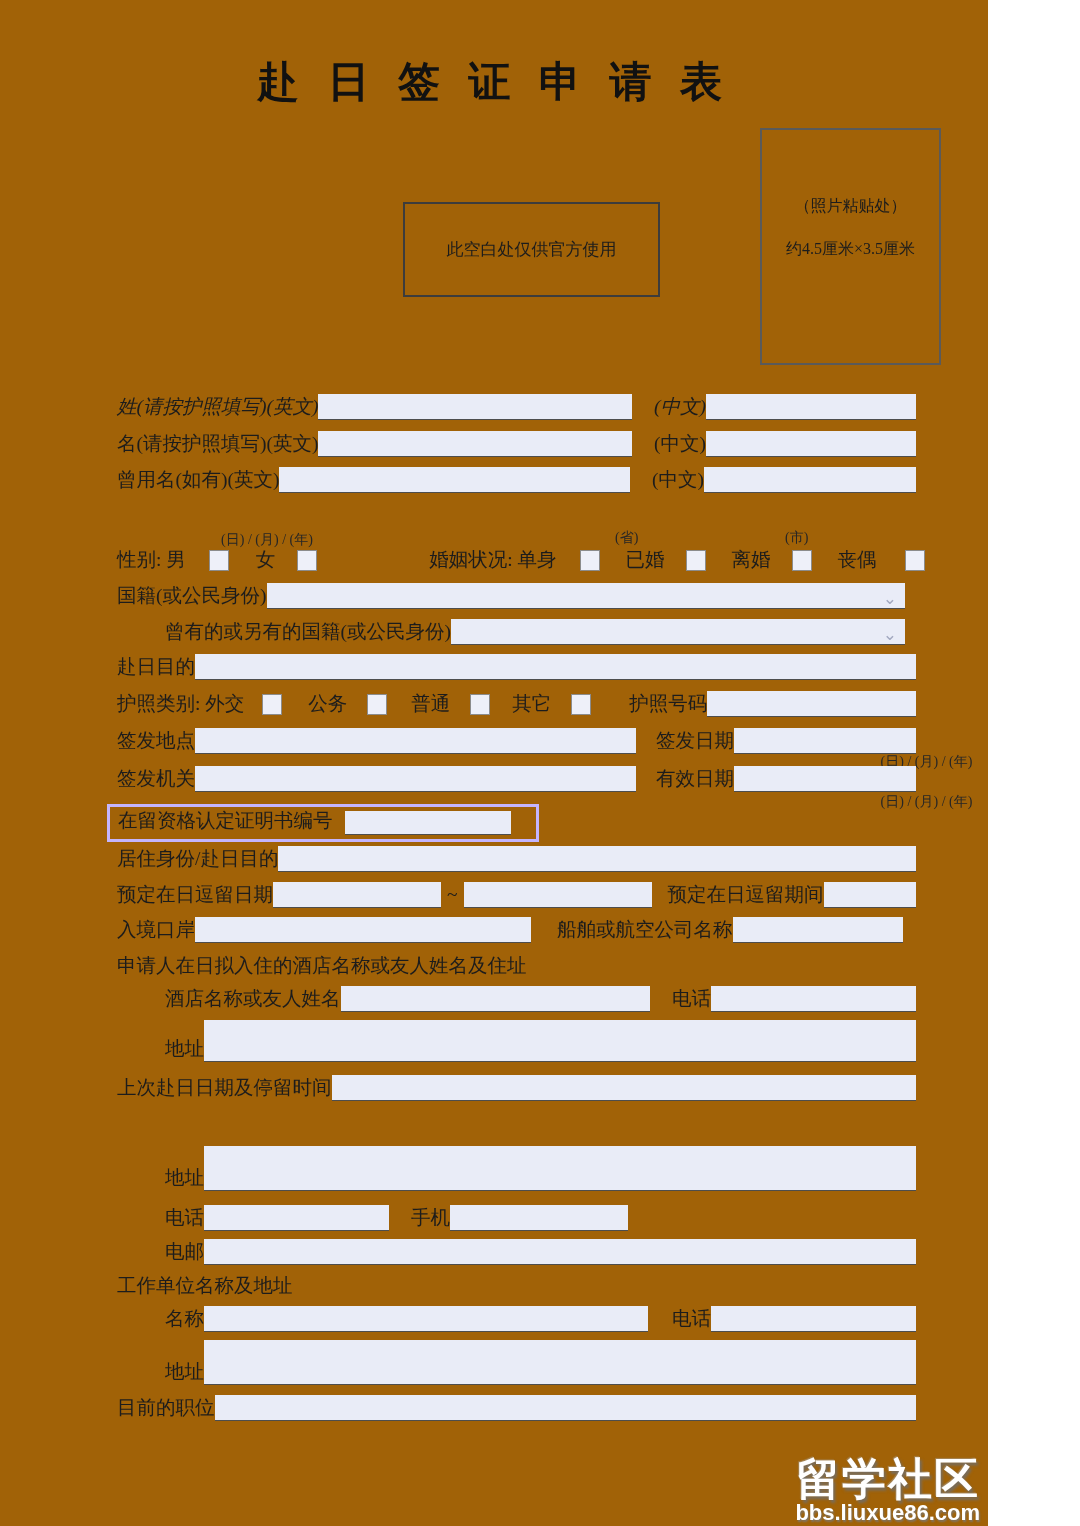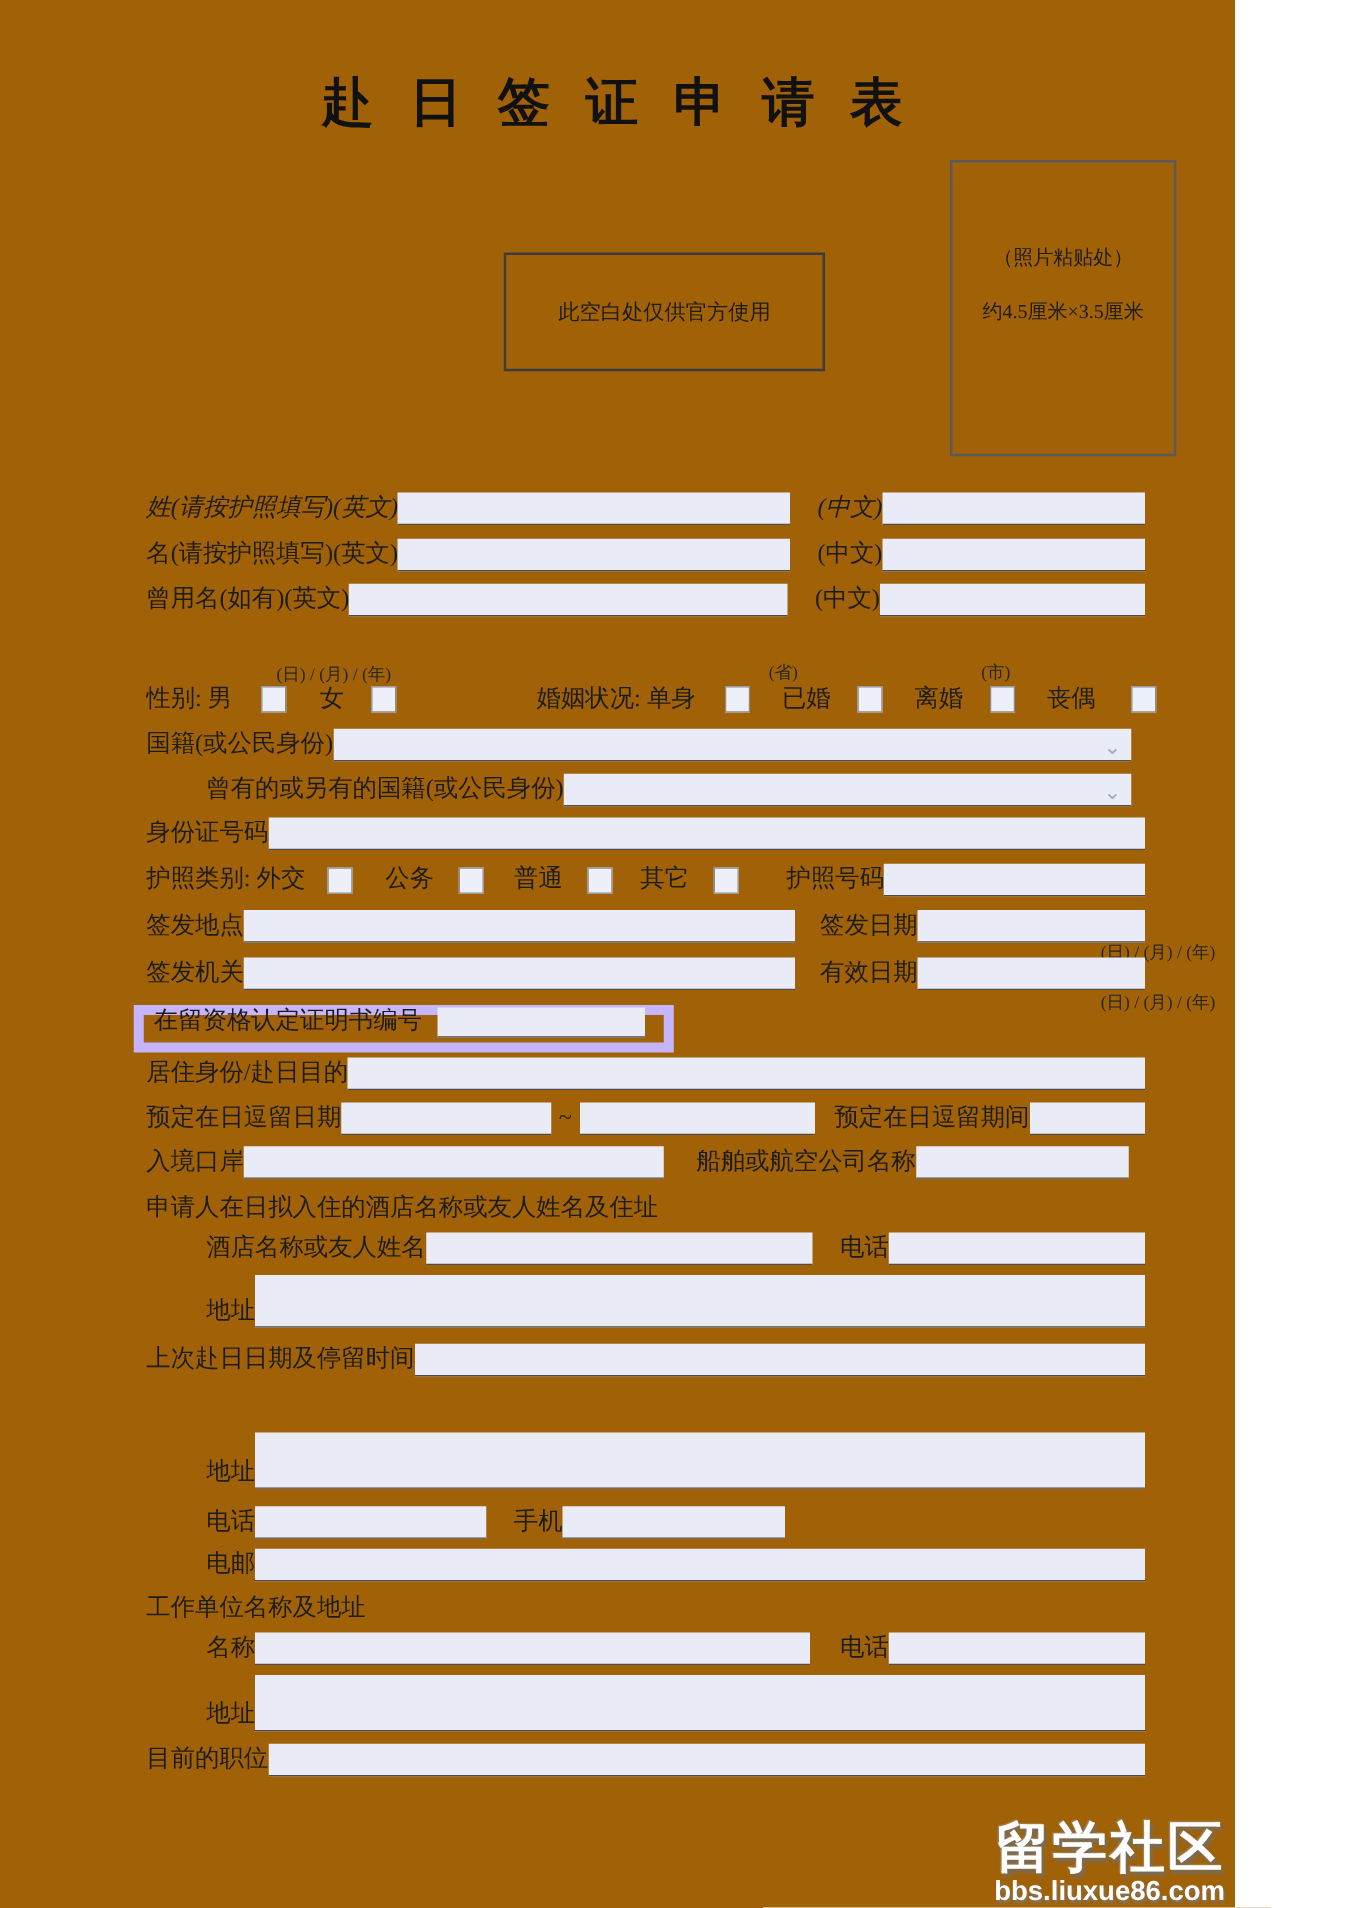--- a/index.html
+++ b/index.html
@@ -41,21 +41,21 @@
     font-size:17px; font-family:"DejaVu Sans",sans-serif; line-height:1;
   }
   .cb {
     width:20px; height:21px; box-sizing:border-box;
     border:1.5px solid #8c8c8c; background:#eef0f9; margin-bottom:2px;
   }
   .hint { position:absolute; font-size:14px; color:#262626; white-space:nowrap; }
   .sec { position:absolute; font-size:19.5px; white-space:nowrap; }
   .redbox {
     position:absolute; left:107px; top:804px; width:432px; height:38px;
-    border:8px solid #c4b5fd; box-sizing:border-box;
+    border:3px solid #c4b5fd; box-sizing:border-box;
     display:flex; align-items:flex-end; padding:0 10px 4px 8px;
   }
   .redbox .f { height:24px; }
   .wm {
     position:absolute; right:8px; bottom:2px; text-align:right;
     color:#ffffff; font-family:"Liberation Sans","DejaVu Sans",sans-serif;
   }
   .wm-l1 {
     font-size:44px; font-weight:700; letter-spacing:2px; line-height:1.05;
     text-shadow:2px 3px 3px rgba(110,110,110,0.85), -1px -1px 1px rgba(170,170,170,0.5);
@@ -99,21 +99,21 @@
     <span class="lbl">曾用名(如有)(英文)</span>
     <span class="f flexf"></span>
     <span class="lbl" style="margin-left:22px;">(中文)</span>
     <span class="f" style="width:212px;"></span>
   </div>
 
   <span class="hint" style="left:182px; top:531px; width:170px; text-align:center;">(日) / (月) / (年)</span>
   <span class="hint" style="left:615px; top:529px;">(省)</span>
   <span class="hint" style="left:785px; top:529px;">(市)</span>
 
-  <div class="row" style="left:117px; top:548px;align-items:center;">
+  <div class="row" style="left:117px; top:548px;">
     <span class="lbl">性别: 男</span>
     <span class="cb" style="margin-left:23px;"></span>
     <span class="lbl" style="margin-left:27px;">女</span>
     <span class="cb" style="margin-left:22px;"></span>
     <span class="lbl" style="margin-left:112px;">婚姻状况: 单身</span>
     <span class="cb" style="margin-left:23px;"></span>
     <span class="lbl" style="margin-left:26px;">已婚</span>
     <span class="cb" style="margin-left:21px;"></span>
     <span class="lbl" style="margin-left:26px;">离婚</span>
     <span class="cb" style="margin-left:21px;"></span>
@@ -129,21 +129,21 @@
   </div>
 
   <div class="row" style="left:165px; top:619px; right:83px;">
     <span class="lbl">曾有的或另有的国籍(或公民身份)</span>
     <span class="f flexf dd">
       <span class="chev">⌄</span>
     </span>
   </div>
 
   <div class="row" style="left:117px; top:654px; right:72px;">
-    <span class="lbl">身份证号码</span>
+    <span class="lbl">赴日目的</span>
     <span class="f flexf"></span>
   </div>
 
   <div class="row" style="left:117px; top:691px; right:72px;">
     <span class="lbl">护照类别: 外交</span>
     <span class="cb" style="margin-left:18px;"></span>
     <span class="lbl" style="margin-left:26px;">公务</span>
     <span class="cb" style="margin-left:20px;"></span>
     <span class="lbl" style="margin-left:24px;">普通</span>
     <span class="cb" style="margin-left:20px;"></span>

